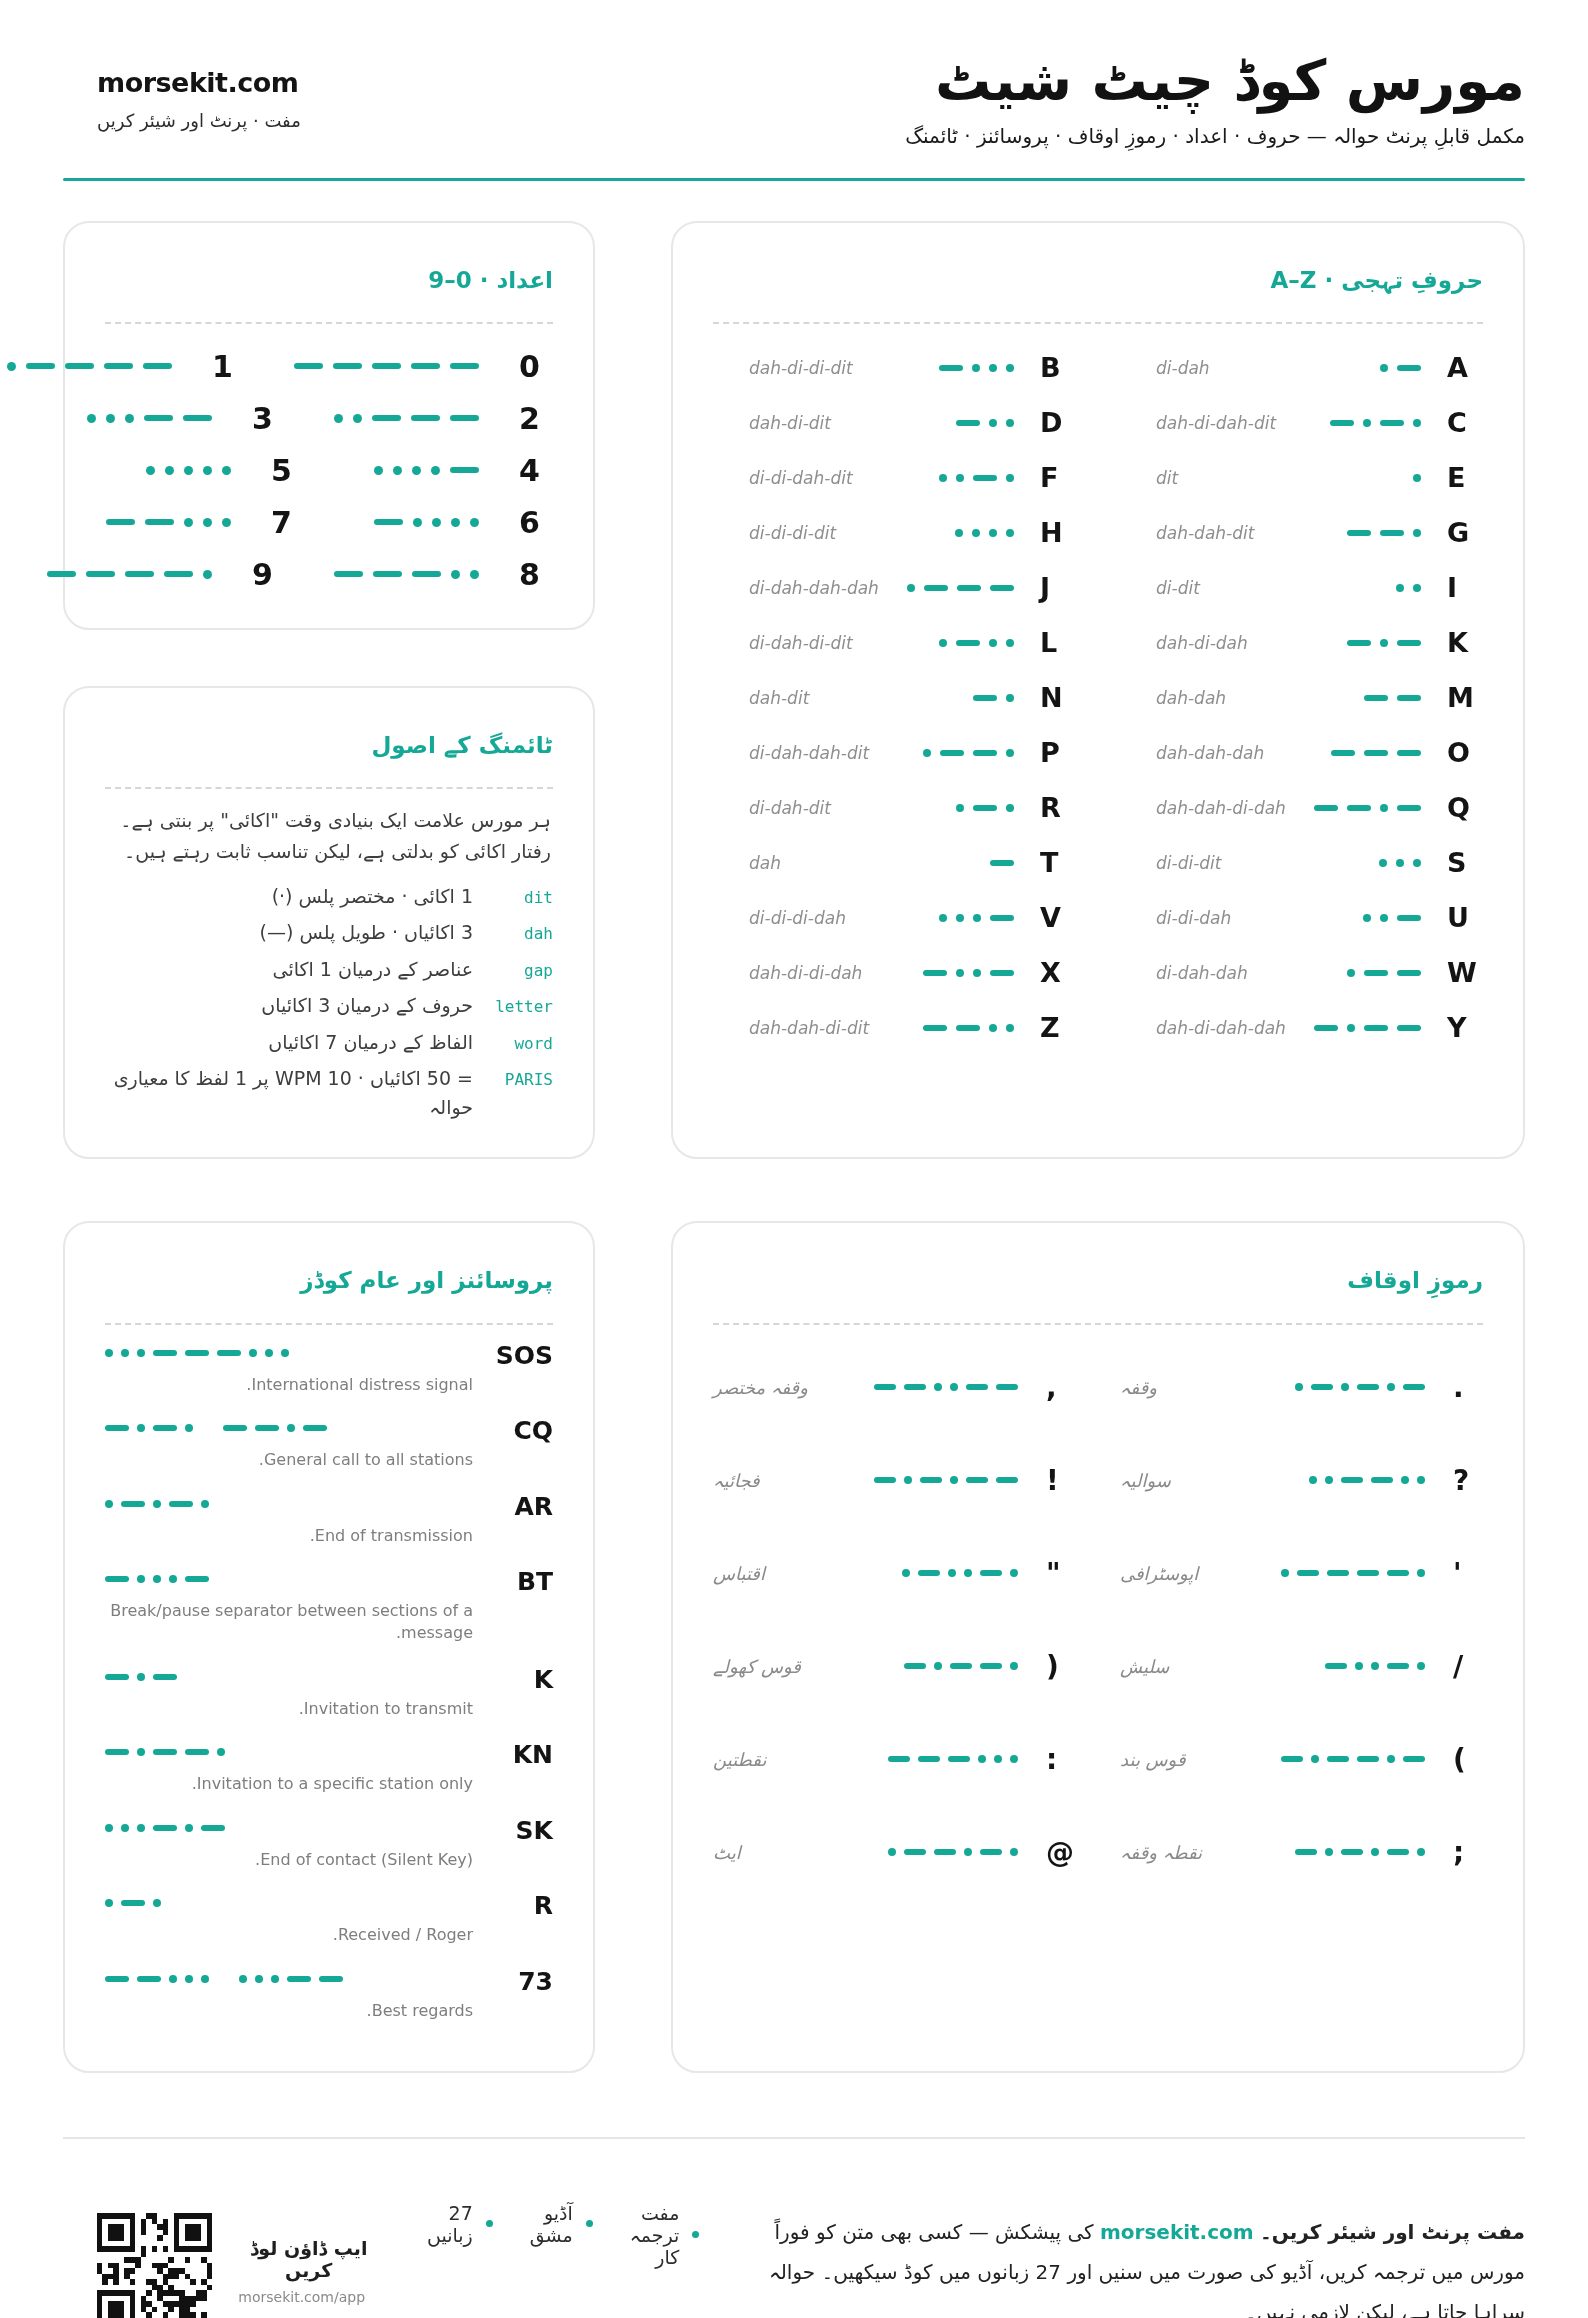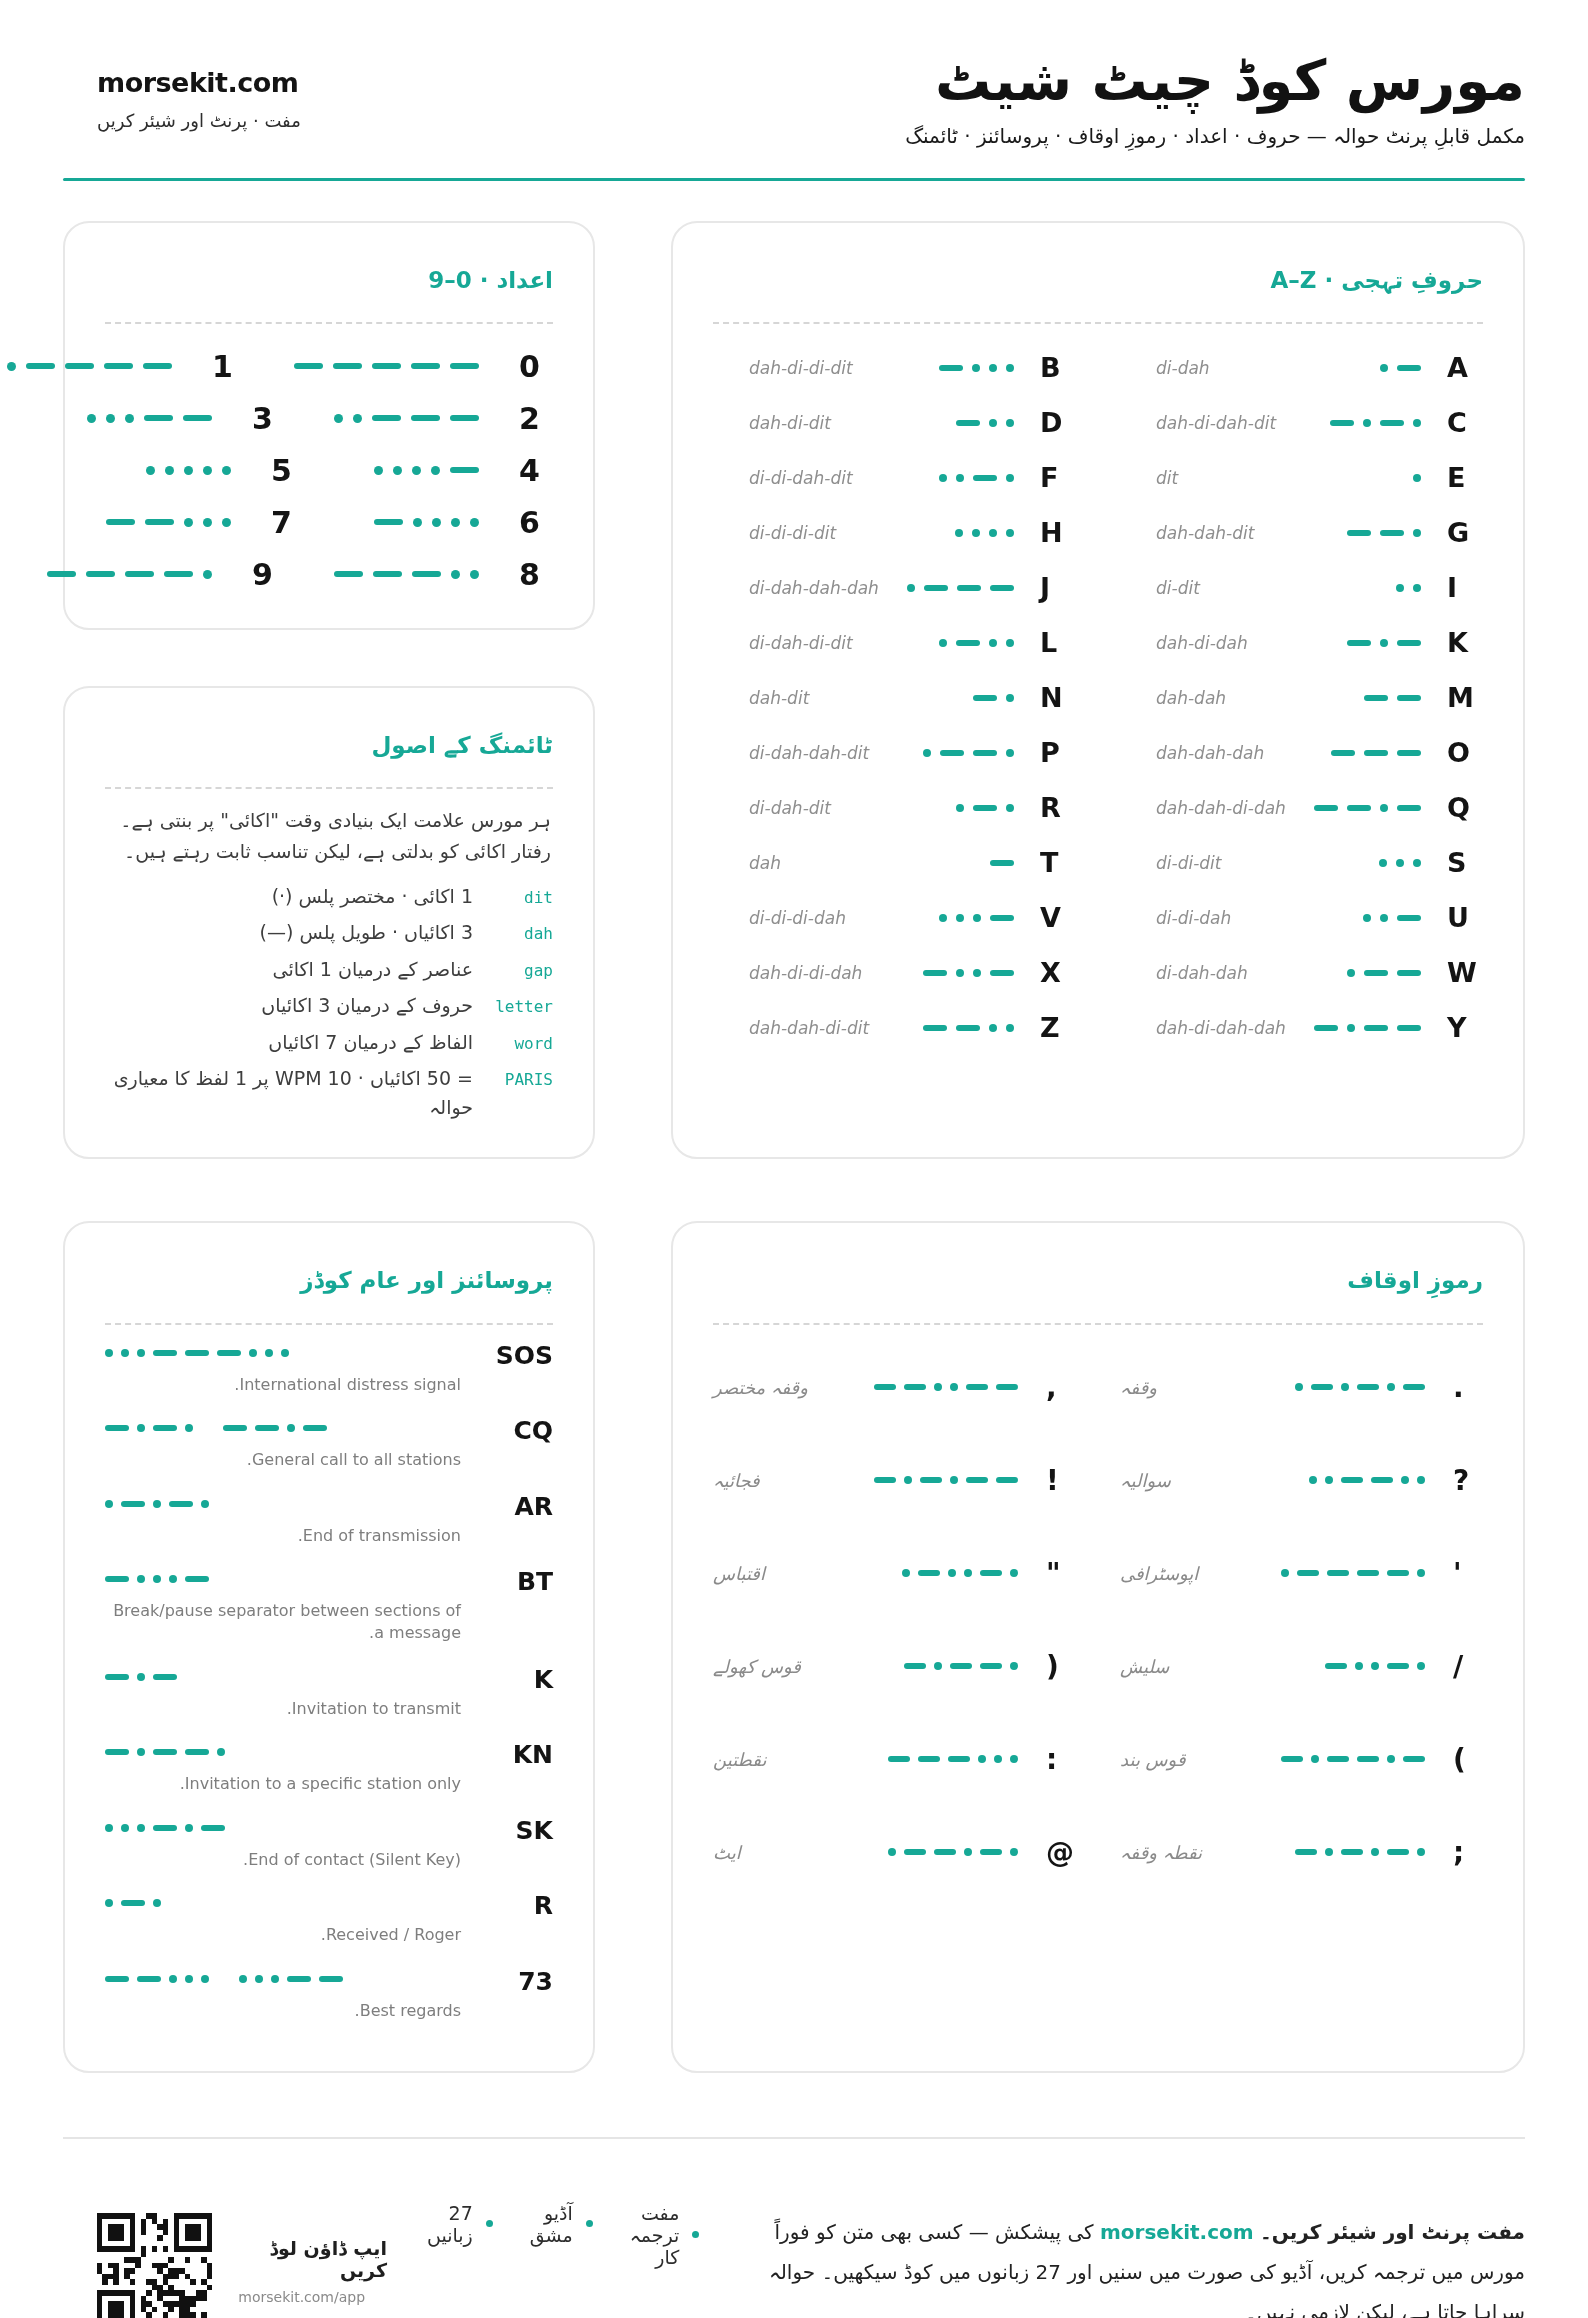--- a/index.html
+++ b/index.html
@@ -46,21 +46,21 @@
   .ncell .pdash{width:29px;height:6px;}
   .ncell .ch{width:34px;text-align:left;font-weight:bold;font-size:30px;color:var(--ink);}
 
   
   .tm-intro{font-size:19px;line-height:1.6;color:var(--urdu);margin:6px 2px 16px 0;text-align:right;}
   .tm-row{display:flex;gap:16px;align-items:baseline;margin-bottom:8px;}
   .tm-label{font-family:"DejaVu Sans Mono",monospace;color:var(--teal);font-size:16px;min-width:64px;text-align:right;}
   .tm-text{flex:1;font-size:19px;color:var(--urdu);line-height:1.5;text-align:right;}
 
   
-  .ps-row{display:flex;gap:34px;margin-bottom:21px;}
+  .ps-row{display:flex;gap:22px;margin-bottom:21px;}
   .ps-code{min-width:58px;font-weight:bold;font-size:25px;color:var(--ink);text-align:right;line-height:1.2;}
   .ps-body{flex:1;}
   .ps-pattern{min-height:24px;display:flex;align-items:center;direction:ltr;gap:8px;}
   .ps-desc{margin-top:9px;color:#7e7e7e;font-size:16px;line-height:1.35;text-align:right;}
 
   
   .pc-row{display:grid;grid-template-columns:1fr 1fr;gap:44px;height:93px;align-items:center;}
   .pcell{direction:ltr;display:flex;align-items:center;}
   .pcell .lbl{flex:1;text-align:left;color:#8a8a8a;font-style:italic;font-size:18px;}
   .pcell .pattern{margin-right:28px;gap:8px;}
@@ -70,21 +70,21 @@
   
   .footer{margin-top:64px;border-top:2px solid #e5e5e5;padding-top:47px;display:flex;gap:40px;align-items:flex-start;}
   .blurb{width:854px;font-size:20px;line-height:2.0;color:#222;padding-top:26px;text-align:right;}
   .blurb .lead{font-weight:bold;}
   .blurb .link{color:var(--teal);font-weight:bold;direction:ltr;unicode-bidi:embed;}
   .features{flex:1;display:flex;gap:37px;padding-top:16px;align-items:flex-start;}
   .feat{display:flex;align-items:center;gap:13px;font-size:19px;color:#2d2d2d;}
   .feat .dot{width:7px;height:7px;border-radius:50%;background:var(--teal);flex:0 0 auto;}
   .qr-block{display:flex;direction:ltr;gap:18px;align-items:center;margin-left:34px;margin-top:22px;}
   .qr-svg{width:126px;height:126px;display:block;}
-  .qr-cap{font-size:19px;font-weight:bold;color:#1f1f1f;text-align:right;}
+  .qr-cap{font-size:19px;font-weight:bold;color:#1f1f1f;text-align:center;}
   .qr-url{font-size:14px;color:#8a8a8a;margin-top:8px;text-align:left;direction:ltr;font-weight:normal;margin-left:8px;}
 </style>
 </head>
 <body>
 
 <div class="page">
 
   <div class="header">
     <div class="title-block">
       <div class="page-title">مورس کوڈ چیٹ شیٹ</div>

